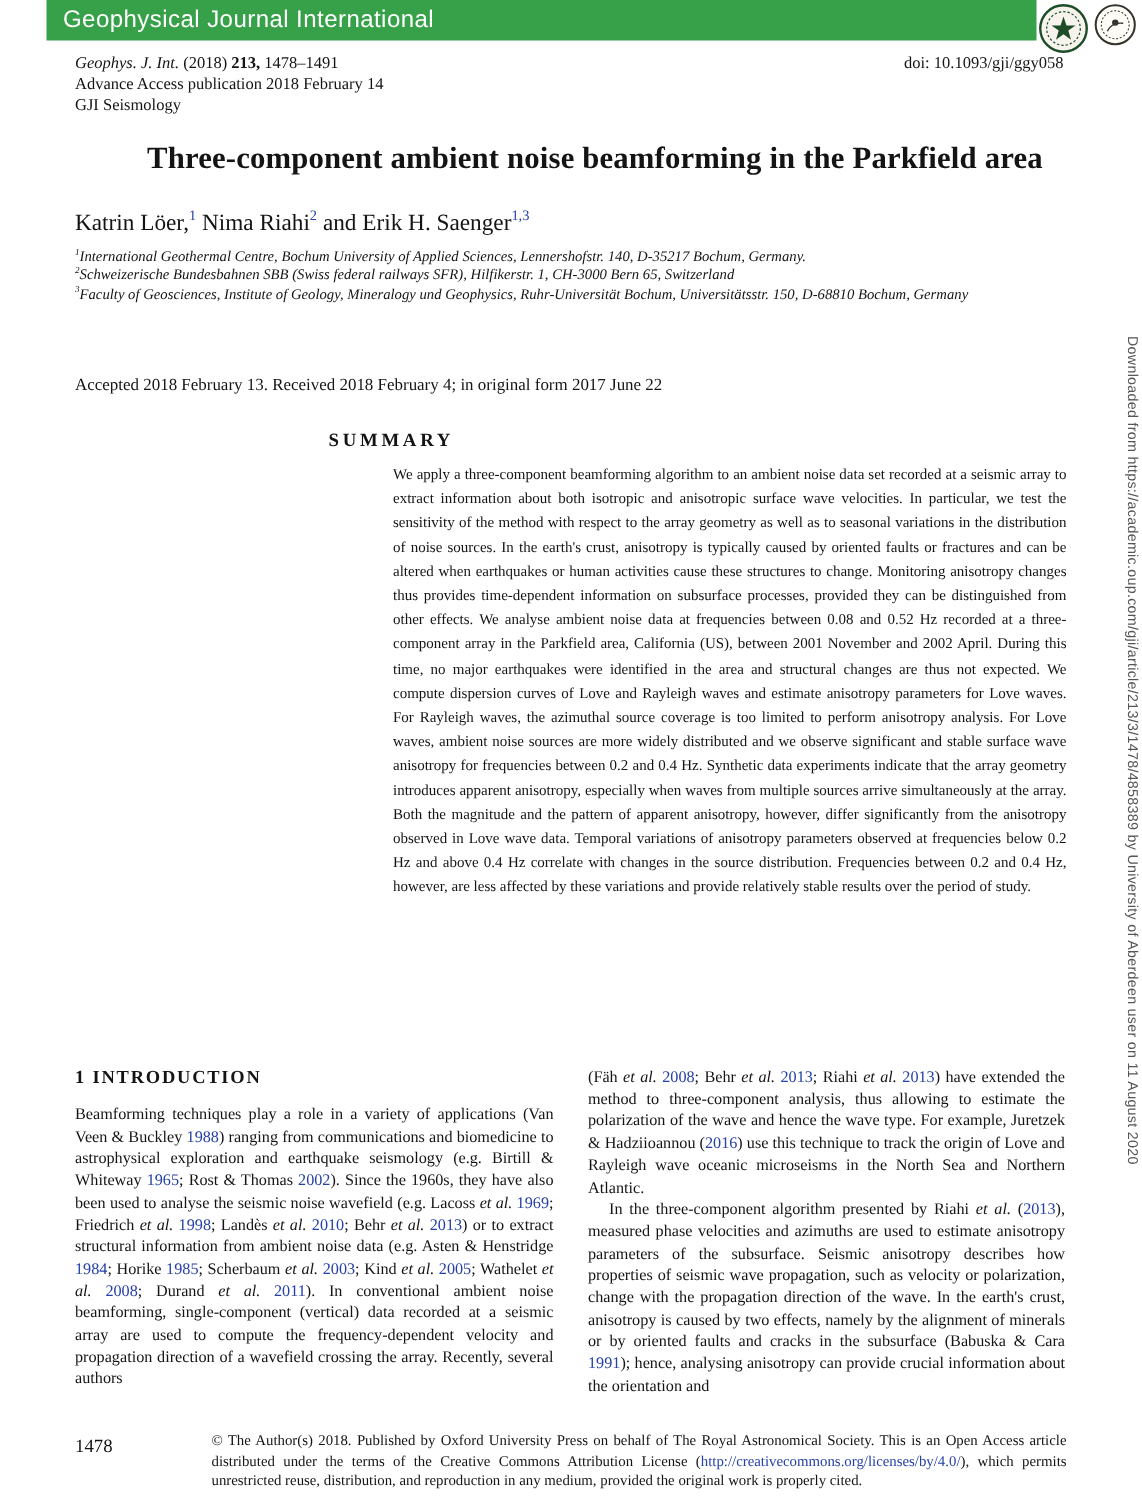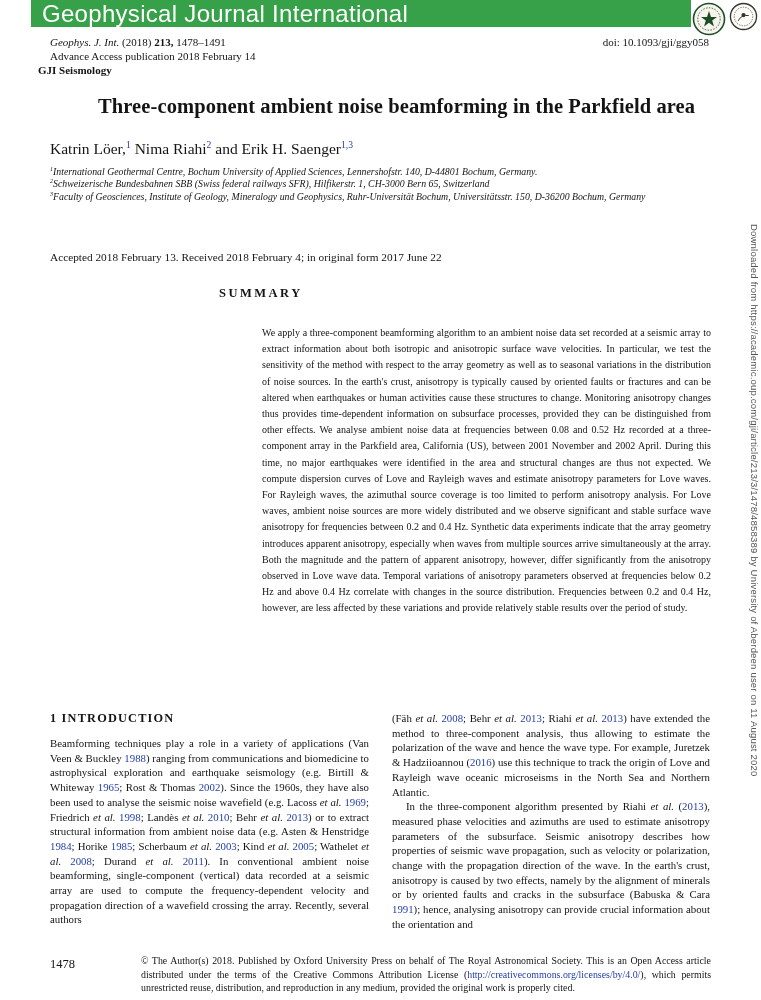--- a/index.html
+++ b/index.html
@@ -10,43 +10,43 @@
     color:#141414;
     position:relative;
   }
   .page { position:relative; width:761px; height:1000px; overflow:hidden; background:#fff; }
 
   
   .banner {
     position:absolute; left:31px; top:0; width:660px; height:27px;
     background:#36a148; color:#ffffff;
     font-family:"Liberation Sans", sans-serif;
-    font-size:24px; line-height:27px; padding-left:11px; letter-spacing:0.3px;
+    font-size:16px; line-height:27px; padding-left:11px; letter-spacing:0.3px;
     white-space:nowrap; overflow:hidden;
   }
   .seals { position:absolute; right:3px; top:2px; display:flex; gap:3px; align-items:flex-start; }
 
   
   .head-cite { position:absolute; left:50px; top:36px; font-size:11px; }
   .head-doi  { position:absolute; right:52px; top:36px; font-size:11px; }
   .head-adv  { position:absolute; left:50px; top:50px; font-size:11px; }
-  .head-sec  { position:absolute; left:38px; top:64px; font-size:11px;font-weight:bold; }
+  .head-sec  { position:absolute; left:50px; top:64px; font-size:11px; }
 
   .title {
     position:absolute; left:50px; top:95px; width:640px;
     font-size:20.5px; font-weight:bold; letter-spacing:0.1px;margin-left:48px;
   }
   .authors { position:absolute; left:50px; top:140px; font-size:15.5px; }
   .affils  { position:absolute; left:50px; top:166px; width:620px;
              font-size:9.8px; font-style:italic; line-height:12.4px; }
   .history { position:absolute; left:50px; top:251px; font-size:11.3px; }
 
   
   .summary { position:absolute; left:219px; top:286px; width:492px; }
-  .sum-heading { font-size:12.5px; font-weight:bold; letter-spacing:2.5px; margin-bottom:24px; }
+  .sum-heading { font-size:12.5px; font-weight:bold; letter-spacing:2.5px; margin-bottom:8px; }
   .sum-text { font-size:10px; line-height:16.2px; text-align:justify;margin-left:43px; }
   .keywords { margin-top:12px; font-size:11.5px; line-height:16.2px; text-align:justify; }
 
   
   .intro-heading { position:absolute; left:50px; top:711px; font-size:12.3px; font-weight:bold; letter-spacing:1.2px; }
   .col1 { position:absolute; left:50px;  top:736px; width:319px; }
   .col2 { position:absolute; left:392px; top:711px; width:318px; }
   .body-par { font-size:10.8px; line-height:14.7px; text-align:justify; }
   .indent { text-indent:14px; }
 
@@ -99,23 +99,23 @@
 
   <div class="head-cite"><span class="i">Geophys. J. Int.</span><span> (2018) </span><span class="b">213,</span><span> 1478–1491</span></div>
   <div class="head-doi">doi: 10.1093/gji/ggy058</div>
   <div class="head-adv">Advance Access publication 2018 February 14</div>
   <div class="head-sec">GJI Seismology</div>
 
   <h1 class="title">Three-component ambient noise beamforming in the Parkfield area</h1>
   <div class="authors"><span>Katrin Löer,</span><span class="sup cite">1</span><span> Nima Riahi</span><span class="sup cite">2</span><span> and Erik H. Saenger</span><span class="sup cite">1,3</span></div>
 
   <div class="affils">
-    <div><span class="sup">1</span><span><span>International Geothermal Centre, Bochum University of Applied Sciences, Lennershofstr. 140, D-44801 Bochum, Germany.</span></span></div>
+    <div><span class="sup">1</span><span><span>International Geothermal Centre, Bochum University of Applied Sciences, Lennershofstr. 140, D-35217 Bochum, Germany.</span></span></div>
     <div><span class="sup">2</span><span><span>Schweizerische Bundesbahnen SBB (Swiss federal railways SFR), Hilfikerstr. 1, CH-3000 Bern 65, Switzerland</span></span></div>
-    <div><span class="sup">3</span><span><span>Faculty of Geosciences, Institute of Geology, Mineralogy und Geophysics, Ruhr-Universität Bochum, Universitätsstr. 150, D-36200 Bochum, Germany</span></span></div>
+    <div><span class="sup">3</span><span><span>Faculty of Geosciences, Institute of Geology, Mineralogy und Geophysics, Ruhr-Universität Bochum, Universitätsstr. 150, D-68810 Bochum, Germany</span></span></div>
   </div>
 
   <div class="history">Accepted 2018 February 13. Received 2018 February 4; in original form 2017 June 22</div>
 
   <div class="summary">
     <div class="sum-heading">SUMMARY</div>
     <div class="sum-text">We apply a three-component beamforming algorithm to an ambient noise data set recorded at a seismic array to extract information about both isotropic and anisotropic surface wave velocities. In particular, we test the sensitivity of the method with respect to the array geometry as well as to seasonal variations in the distribution of noise sources. In the earth's crust, anisotropy is typically caused by oriented faults or fractures and can be altered when earthquakes or human activities cause these structures to change. Monitoring anisotropy changes thus provides time-dependent information on subsurface processes, provided they can be distinguished from other effects. We analyse ambient noise data at frequencies between 0.08 and 0.52 Hz recorded at a three-component array in the Parkfield area, California (US), between 2001 November and 2002 April. During this time, no major earthquakes were identified in the area and structural changes are thus not expected. We compute dispersion curves of Love and Rayleigh waves and estimate anisotropy parameters for Love waves. For Rayleigh waves, the azimuthal source coverage is too limited to perform anisotropy analysis. For Love waves, ambient noise sources are more widely distributed and we observe significant and stable surface wave anisotropy for frequencies between 0.2 and 0.4 Hz. Synthetic data experiments indicate that the array geometry introduces apparent anisotropy, especially when waves from multiple sources arrive simultaneously at the array. Both the magnitude and the pattern of apparent anisotropy, however, differ significantly from the anisotropy observed in Love wave data. Temporal variations of anisotropy parameters observed at frequencies below 0.2 Hz and above 0.4 Hz correlate with changes in the source distribution. Frequencies between 0.2 and 0.4 Hz, however, are less affected by these variations and provide relatively stable results over the period of study.</div>
   </div>
 
   <div class="intro-heading">1 INTRODUCTION</div>

